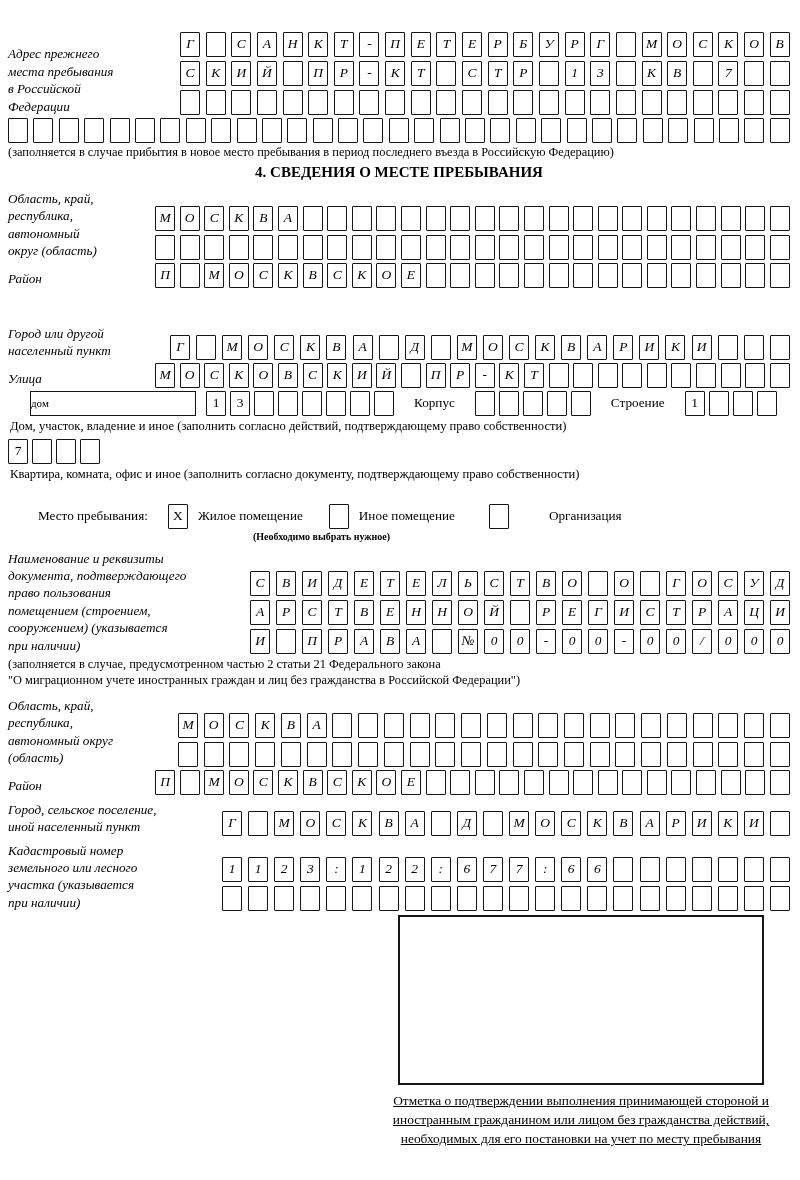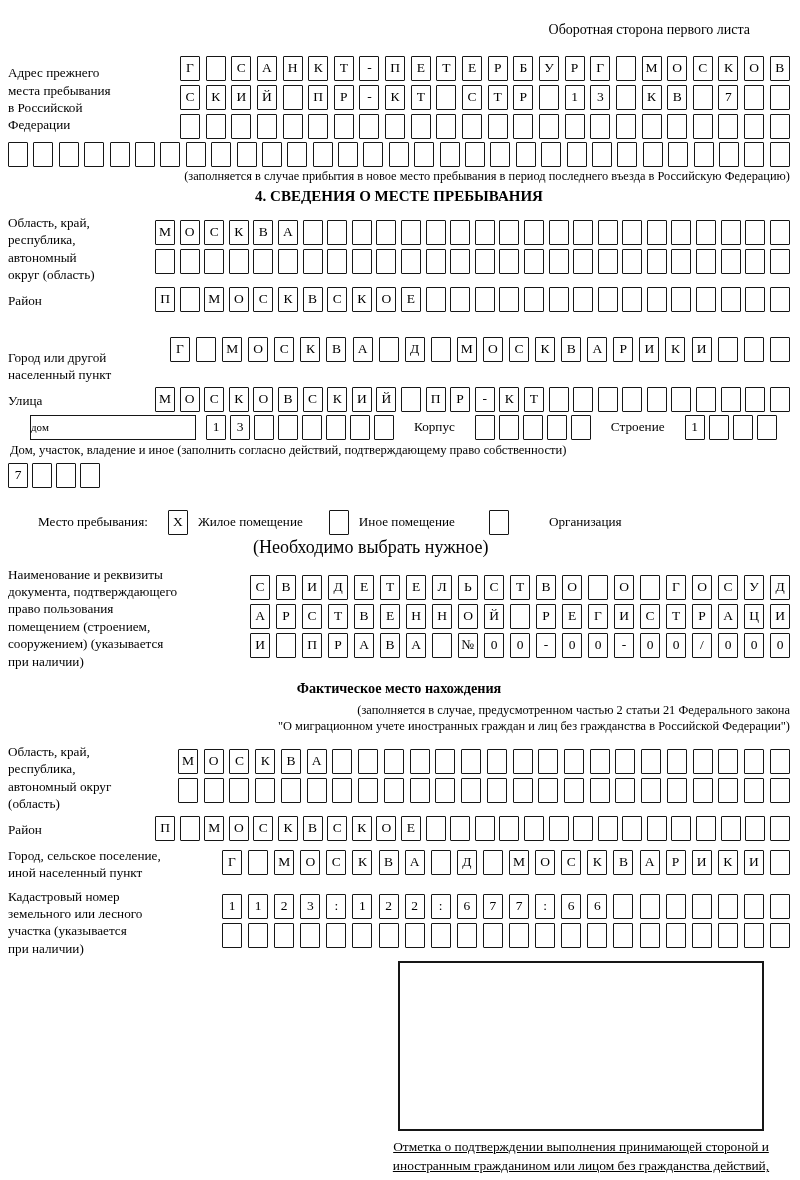--- a/index.html
+++ b/index.html
@@ -5,62 +5,61 @@
   * { box-sizing: border-box; }
   html,body { margin:0; padding:0; background:#fff; }
   body {
     width:800px; height:1180px;
     font-family:"Liberation Serif","DejaVu Serif",serif;
     color:#000;
   }
   .page { position:relative; width:800px; height:1180px; padding:14px 10px 0 8px; overflow:hidden; }
   .header-note { text-align:right; font-size:14px; padding-right:40px; margin-top:8px; }
 
-  .field { display:flex; align-items:center; margin-bottom:3px; width:782px; }
+  .field { display:flex; align-items:flex-end; margin-bottom:3px; width:782px;font-style:italic; }
   .label { font-size:13.2px; line-height:1.32; white-space:pre-line; flex:0 0 auto; padding-top:3px; }
   .rows { flex:1 1 auto; display:flex; flex-direction:column; gap:4px; }
   .boxrow { display:flex; justify-content:space-between; width:100%; }
   .boxrow-gap { display:flex; gap:4px; }
   .cell {
     width:20px; height:25px; flex:0 0 20px;
     border:1.6px solid #161616; border-radius:1px;
     font-size:13.5px; line-height:22px; text-align:center;
     background:#fff;
   }
   .w172 { width:172px; } .w147 { width:147px; } .w162 { width:162px;margin-top:31px; }
   .w242 { width:242px; } .w170 { width:170px; } .w214 { width:214px; }
 
   .fullrow { width:782px; margin-bottom:2px; }
-  .note { font-size:12.4px; text-align:right; margin:1px 0 4px 0; width:782px; }
+  .note { font-size:12.4px; text-align:left; margin:1px 0 4px 0; width:782px; }
   .note-left { font-size:12.6px; margin:1px 0 5px 2px; }
   .sec-heading { font-size:15px; font-weight:bold; text-align:center; margin:4px 0 6px 0; width:782px; }
   .sub-heading { font-size:14.2px; font-weight:bold; text-align:center; margin:10px 0 6px 0; width:782px; }
 
   .inline-row { display:flex; align-items:center; margin-bottom:3px; width:782px; }
   .wide-box { border:1.7px solid #161616; height:25px; font-size:11px; line-height:22px; text-align:left; }
   .dom-box { width:166px; margin-left:22px; margin-right:10px; }
   .kv-box { width:200px; margin-left:22px; margin-right:12px; }
   .mini-label { font-size:13.2px; margin:0 20px; }
 
   .mesto-row { display:flex; align-items:center; margin:22px 0 2px 30px; font-size:13.2px; }
   .mesto-row .cell { margin:0; }
   .opt-label { margin-left:10px; }
   .gap20 { width:20px; } .gap26 { width:26px; } .gap34 { width:34px; }
-  .note-mesto { font-size:18px; margin:0 0 5px 245px; }
+  .note-mesto { font-size:10px; margin:0 0 5px 245px;font-weight:bold; }
 
   .stamp-wrap { margin-top:4px; margin-left:390px; width:364px;text-decoration:underline; }
   .stamp-box { width:366px; height:170px; border:2px solid #161616; background:#fff; }
   .stamp-caption { width:386px; margin-left:-10px; text-align:center; font-size:13.4px; line-height:1.42; margin-top:6px; }
 </style>
 </head>
 <body>
 
 <div class="page">
 
-  <div class="header-note">Оборотная сторона первого листа</div>
 
   <div class="field" style="margin-top:18px;">
     <div class="label w172">Адрес прежнего
 места пребывания
 в Российской
 Федерации</div>
     <div class="rows">
       <div class="boxrow">
           <span class="cell">Г</span>
           <span class="cell"></span>
@@ -375,20 +374,21 @@
   <div class="note-left">Дом, участок, владение и иное (заполнить согласно действий, подтверждающему право собственности)</div>
 
   <div class="inline-row">
     <div class="boxrow-gap">
         <span class="cell">7</span>
         <span class="cell"></span>
         <span class="cell"></span>
         <span class="cell"></span>
       </div>
   </div>
+  <div class="note-left">Квартира, комната, офис и иное (заполнить согласно документу, подтверждающему право собственности)</div>
 
   <div class="mesto-row">
     <span>Место пребывания:</span>
     <span class="gap20"></span>
     <span class="boxrow-gap">
         <span class="cell">X</span>
       </span>
     <span class="opt-label">Жилое помещение</span>
     <span class="gap26"></span>
     <span class="boxrow-gap">
@@ -476,21 +476,20 @@
           <span class="cell">0</span>
           <span class="cell">0</span>
           <span class="cell">/</span>
           <span class="cell">0</span>
           <span class="cell">0</span>
           <span class="cell">0</span>
         </div>
     </div>
   </div>
 
-  <div class="sub-heading">Фактическое место нахождения</div>
   <div class="note" style="margin-bottom:0;">(заполняется в случае, предусмотренном частью 2 статьи 21 Федерального закона</div>
   <div class="note" style="margin-bottom:6px;">"О миграционном учете иностранных граждан и лиц без гражданства в Российской Федерации")</div>
 
   <div class="field">
     <div class="label w170">Область, край,
 республика,
 автономный округ
 (область)</div>
     <div class="rows">
       <div class="boxrow">

